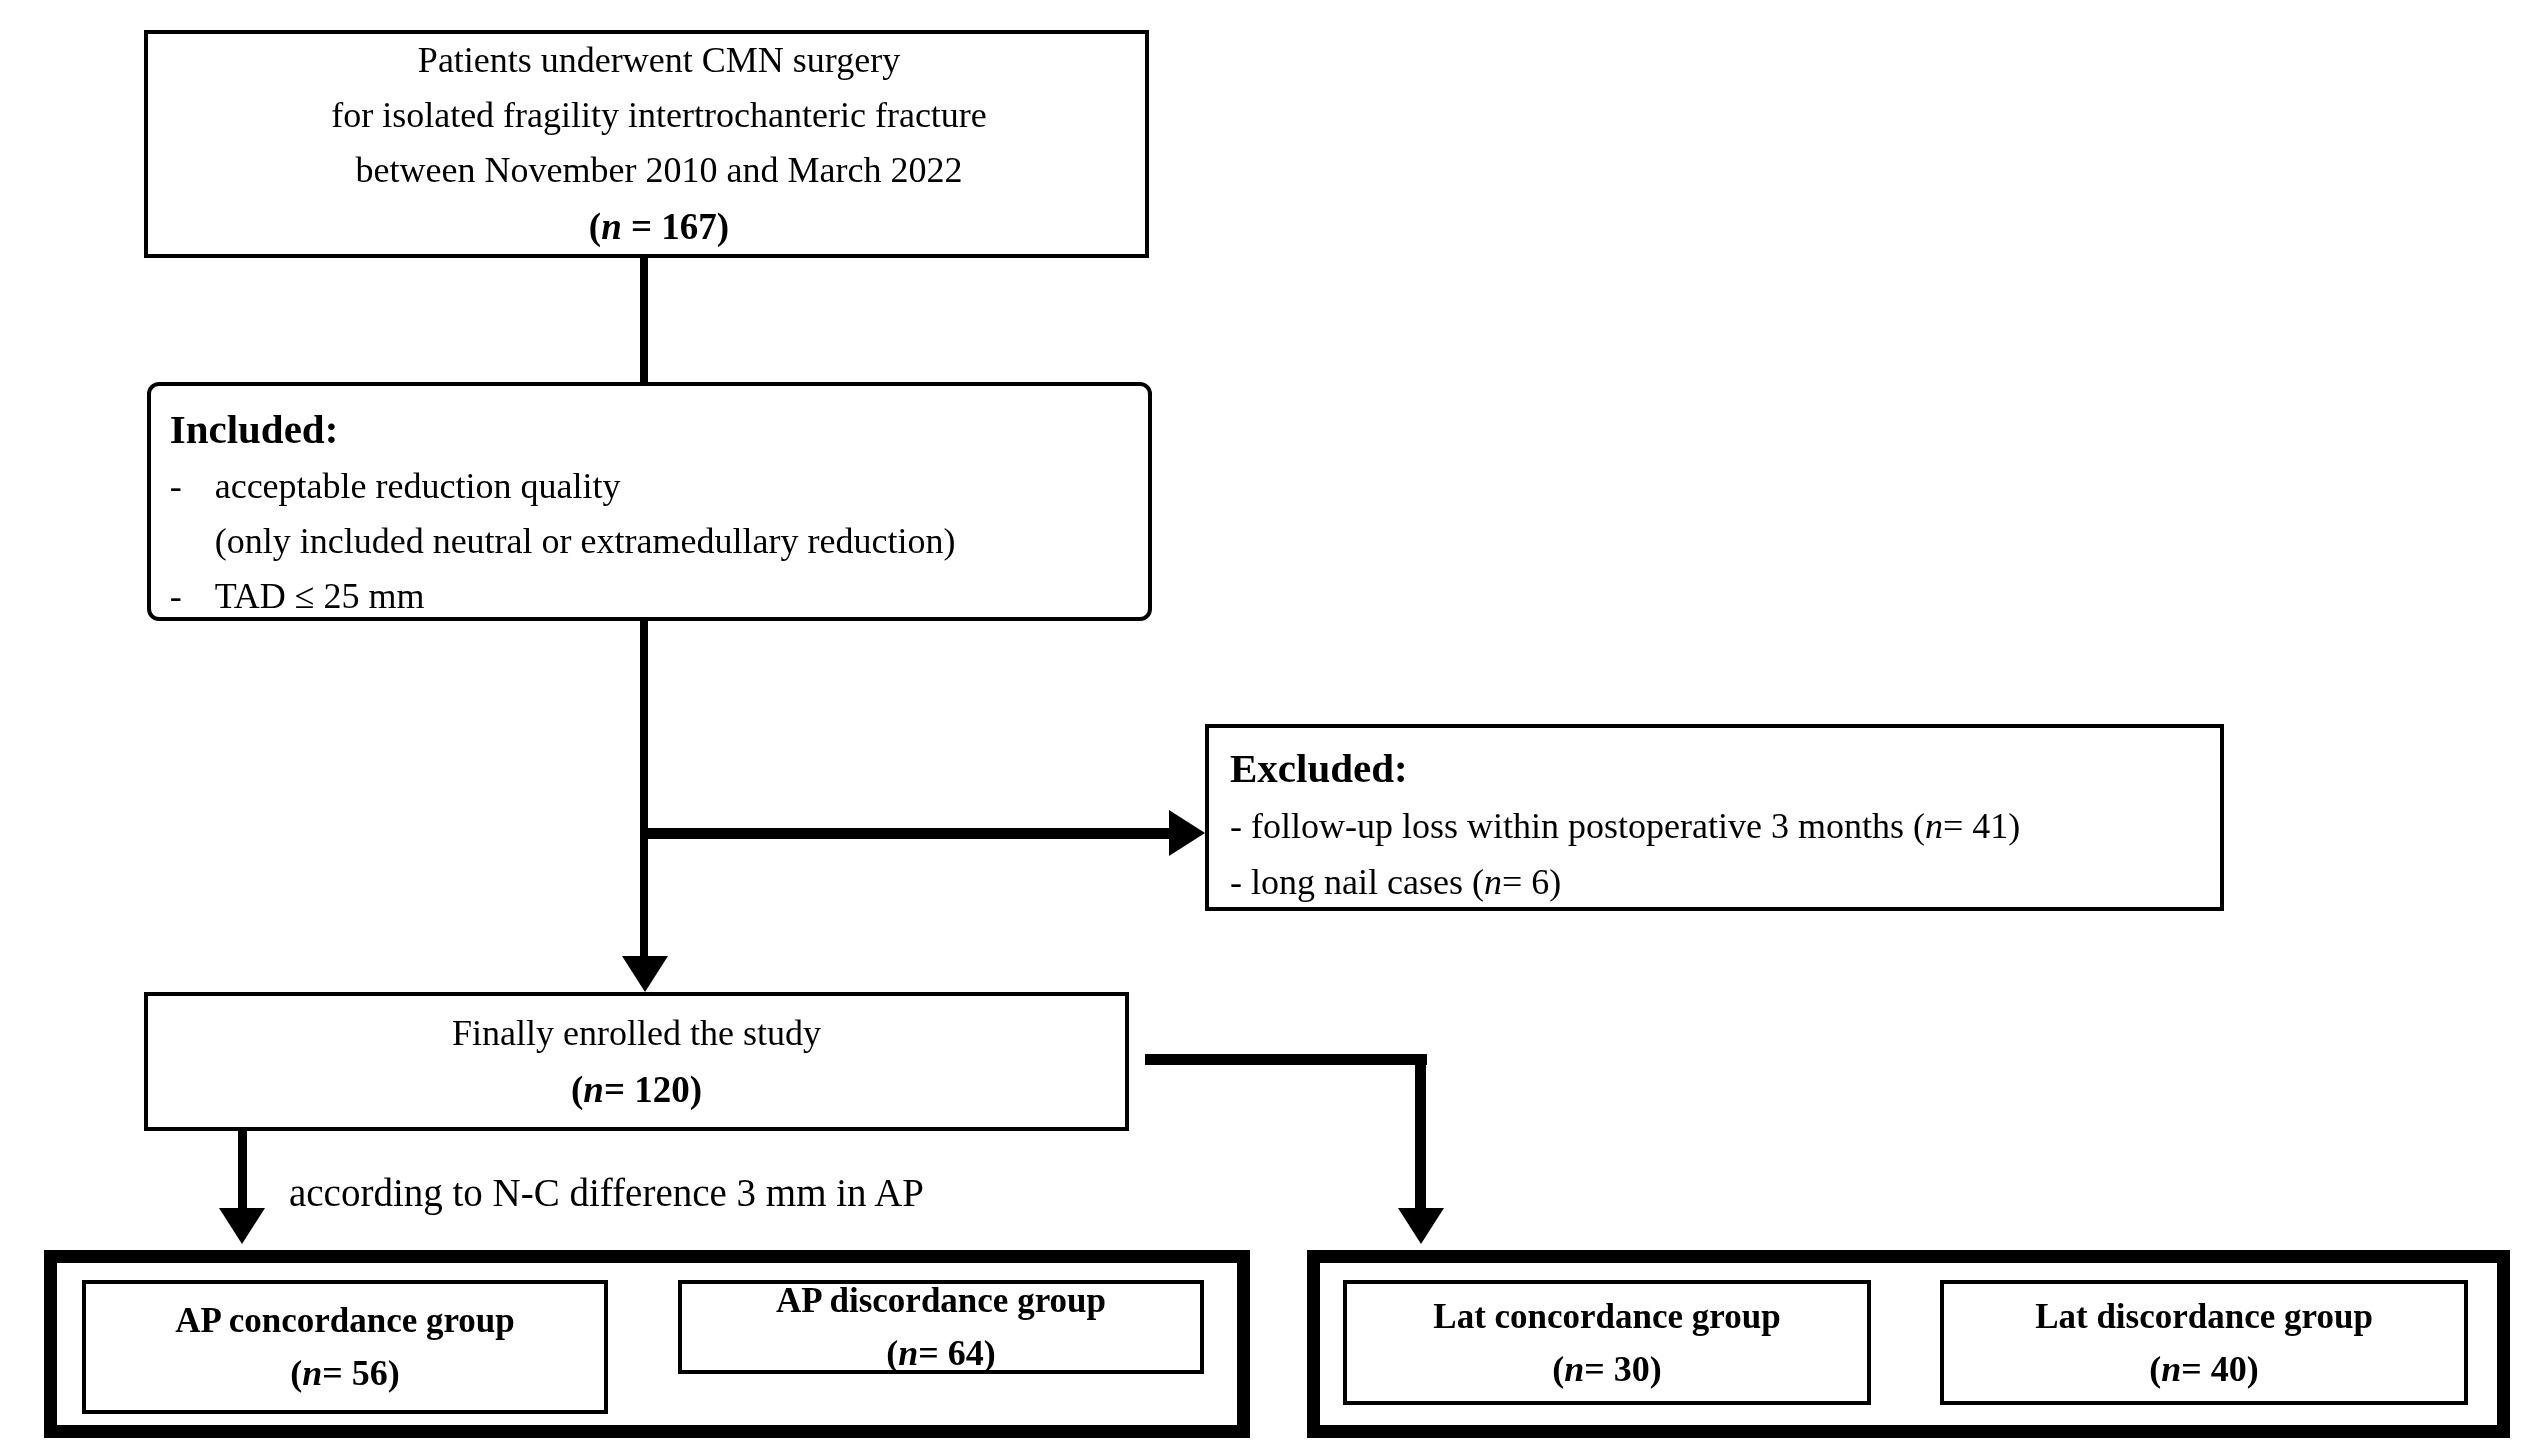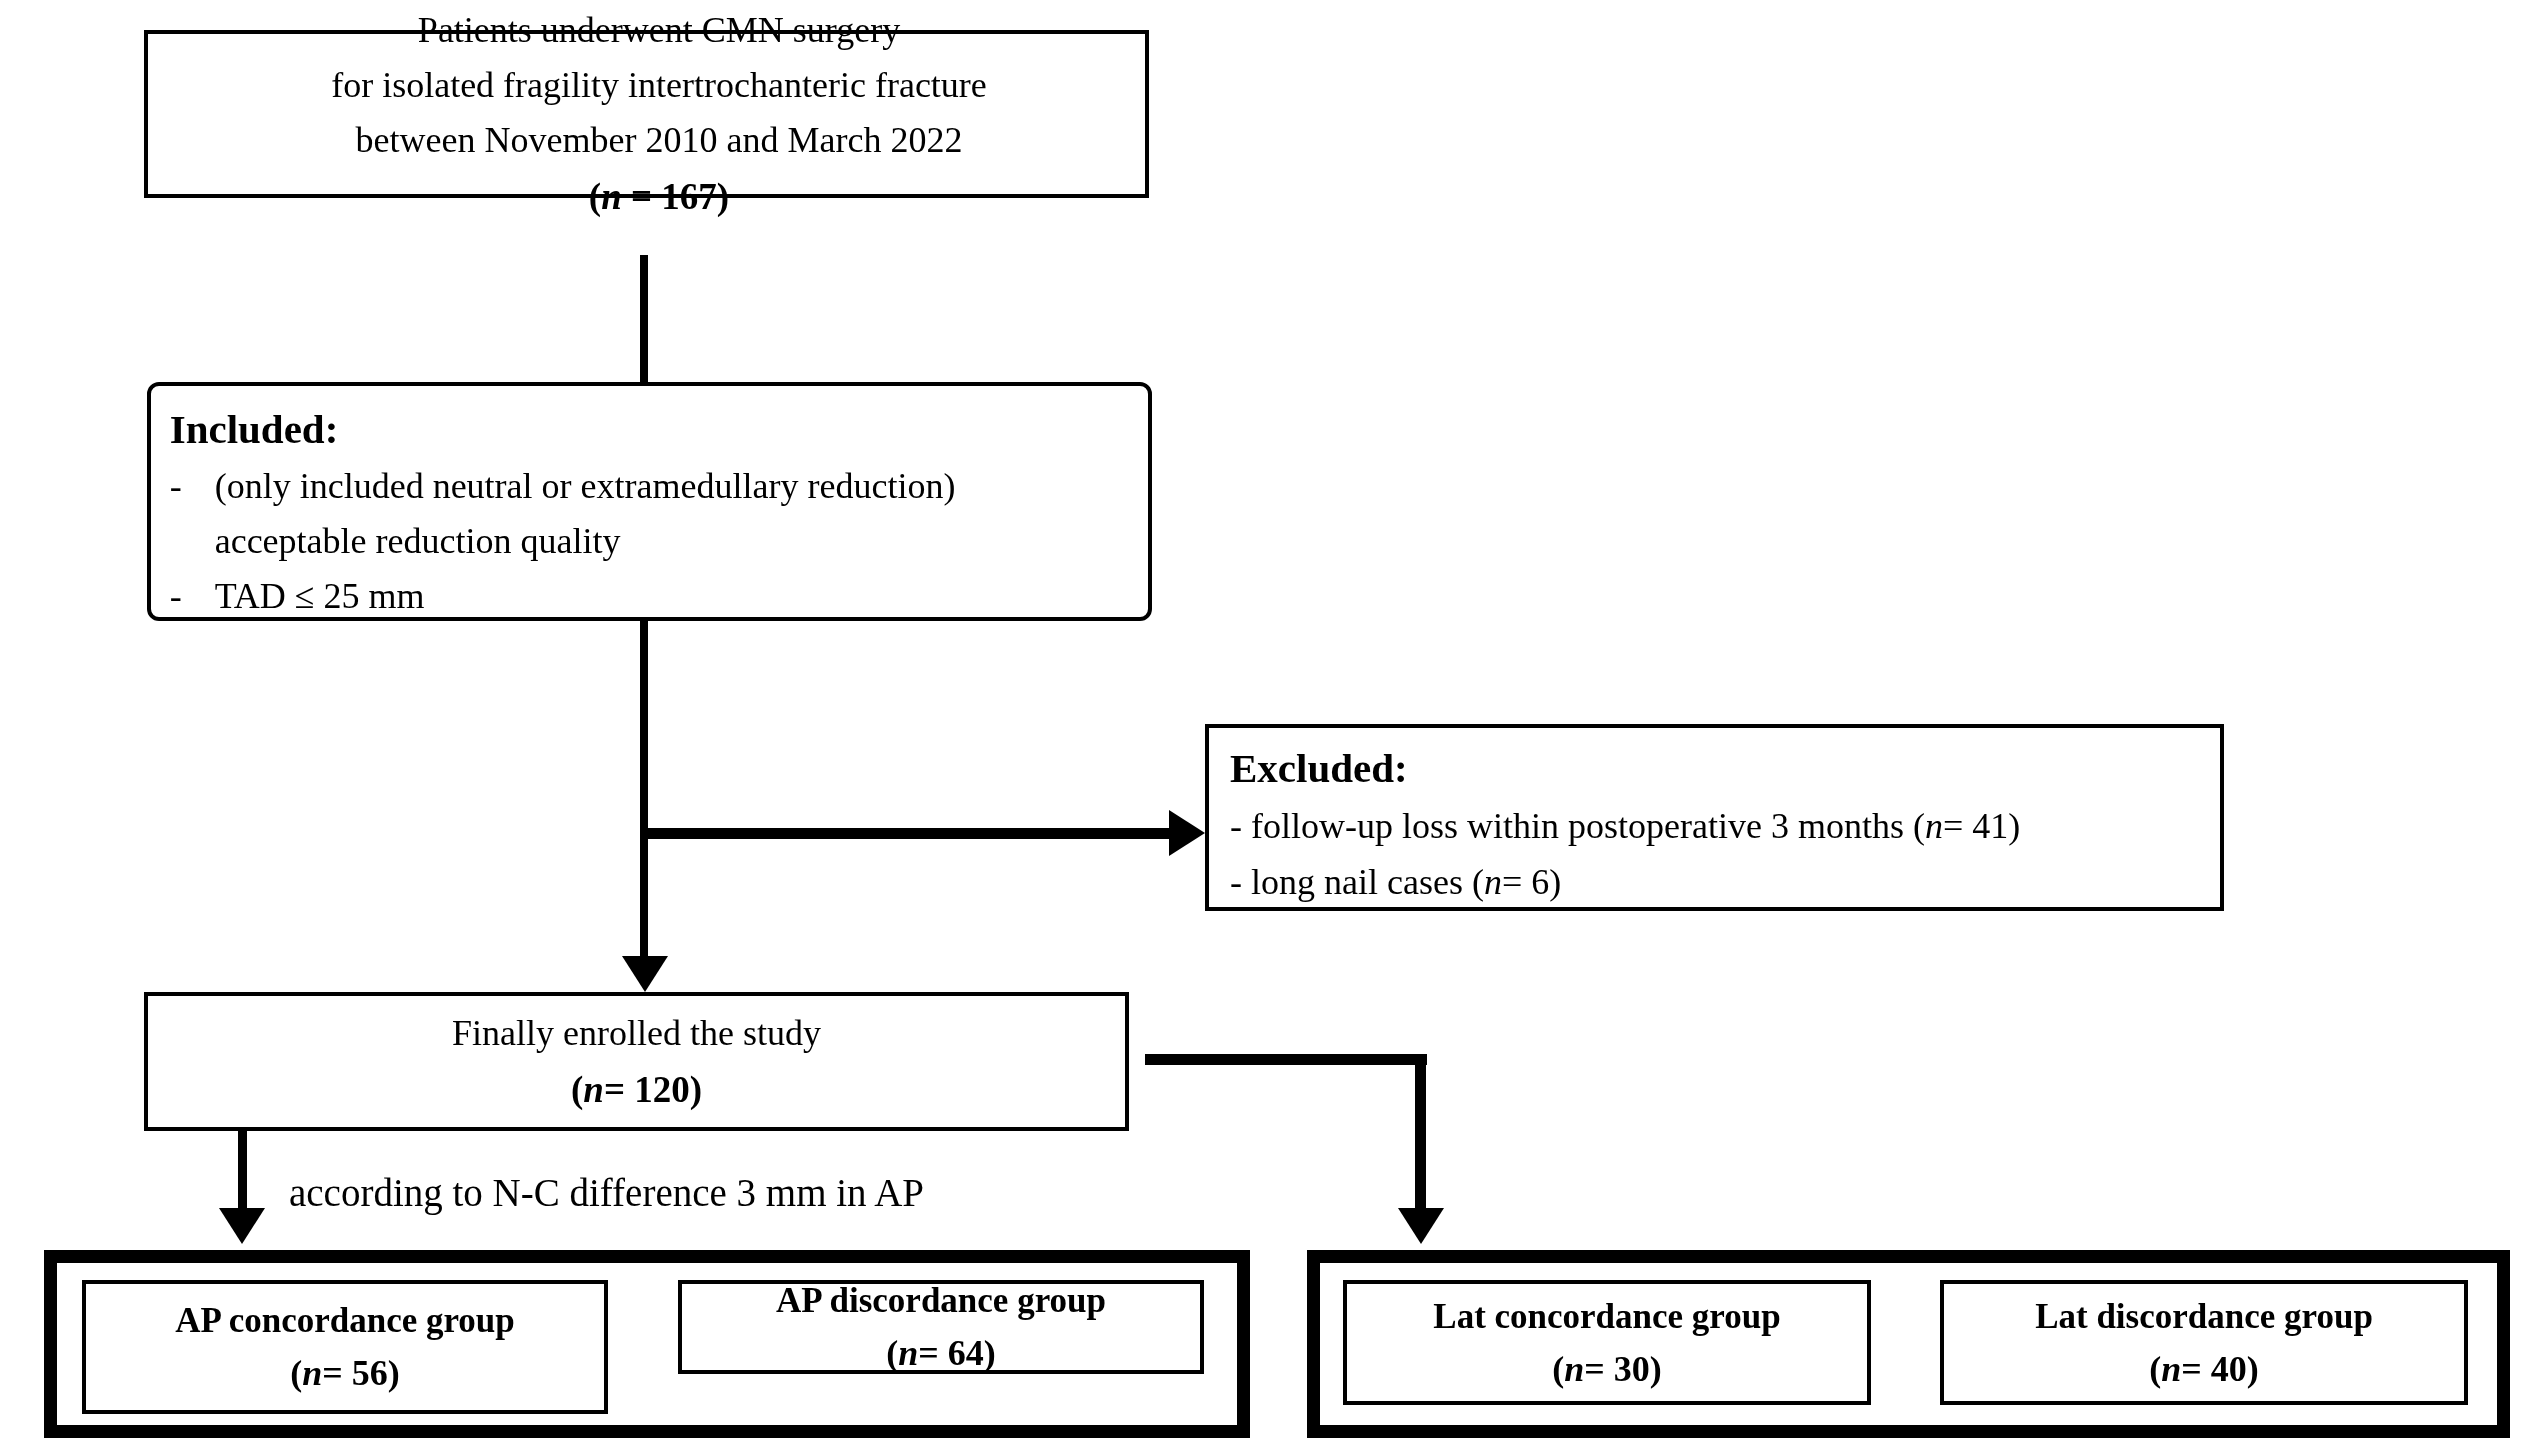--- a/index.html
+++ b/index.html
@@ -25,36 +25,36 @@
   .gbox{font-weight:bold;}
   .gtitle{font-size:35px;line-height:52px;font-weight:bold;}
   .gn{font-size:36px;line-height:52px;font-weight:bold;}
   i{font-style:italic;}
 </style>
 </head>
 <body>
 
 <div class="canvas">
 
-  <div class="box center" style="left:144px;top:30px;width:1005px;height:168px;padding-left:25px;">
+  <div class="box center" style="left:144px;top:30px;width:1005px;height:228px;padding-left:25px;">
     <div class="t">Patients underwent CMN surgery</div>
     <div class="t">for isolated fragility intertrochanteric fracture</div>
     <div class="t">between November 2010 and March 2022</div>
     <div class="nline"><span>(</span><i>n</i><span> = 167)</span></div>
   </div>
 
   <div class="vline" style="left:640px;top:255px;width:8px;height:130px;"></div>
 
   <div class="box pad-box" style="left:147px;top:382px;width:1005px;height:239px;border-radius:12px;">
     <div class="heading">Included:</div>
     <div class="bullet">
       <span class="dash">-</span>
       <div class="btxt">
+        <div>acceptable reduction quality</div>
         <div>(only included neutral or extramedullary reduction)</div>
-        <div>acceptable reduction quality</div>
       </div>
     </div>
     <div class="bullet">
       <span class="dash">-</span>
       <div class="btxt">
         <div>TAD ≤ 25 mm</div>
       </div>
     </div>
   </div>
 

